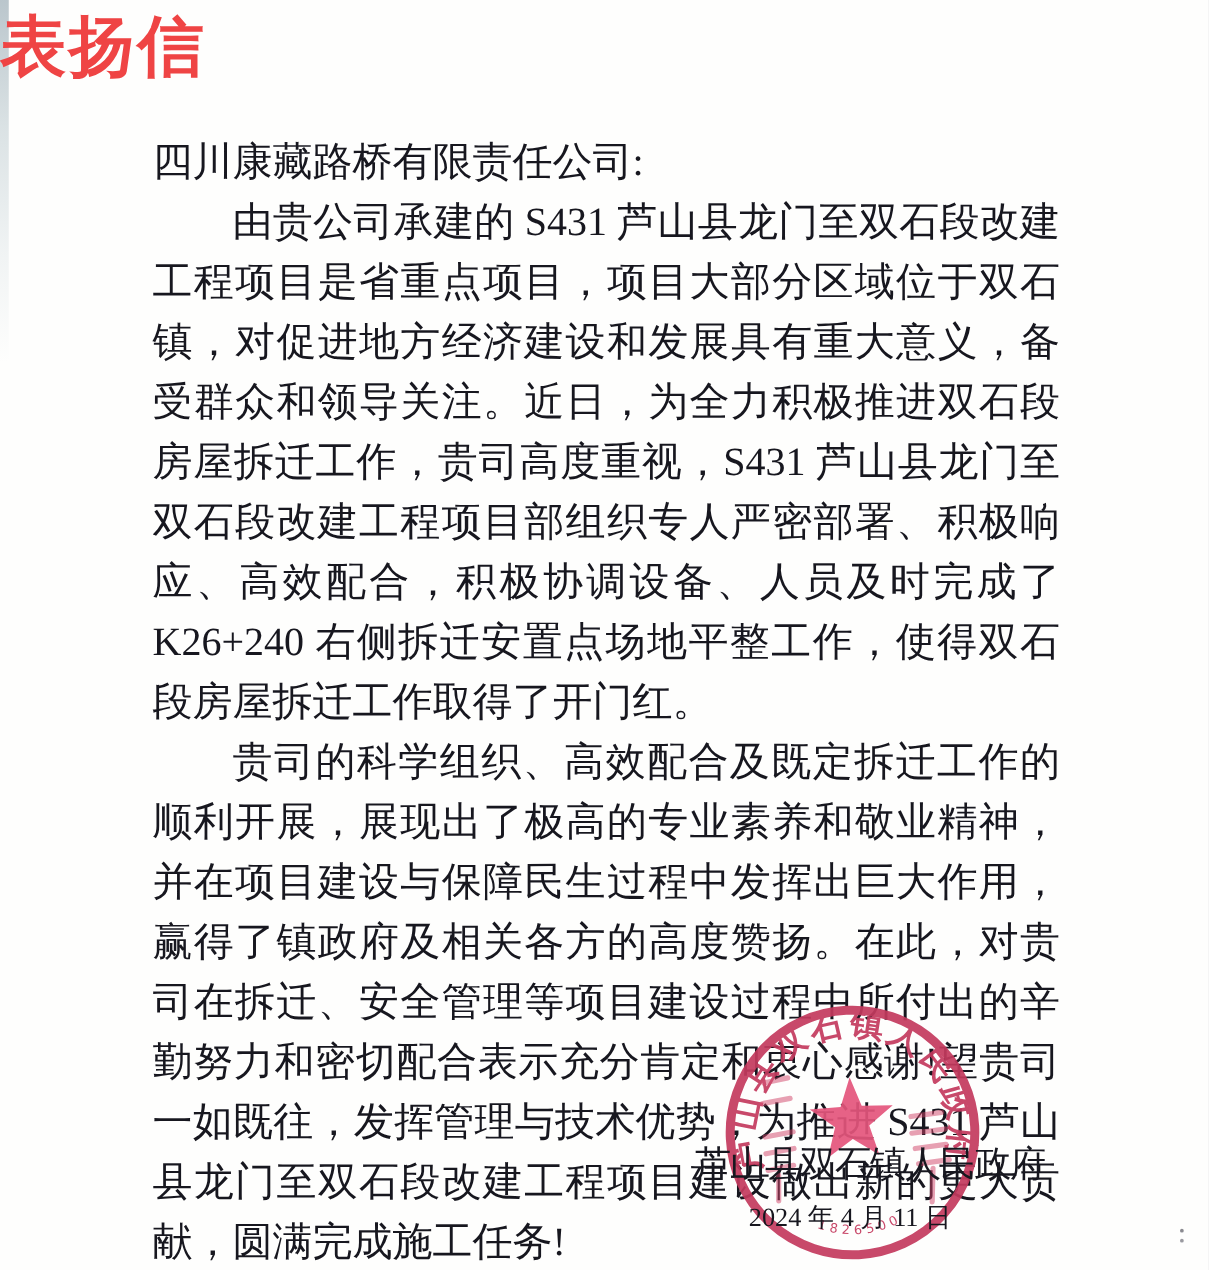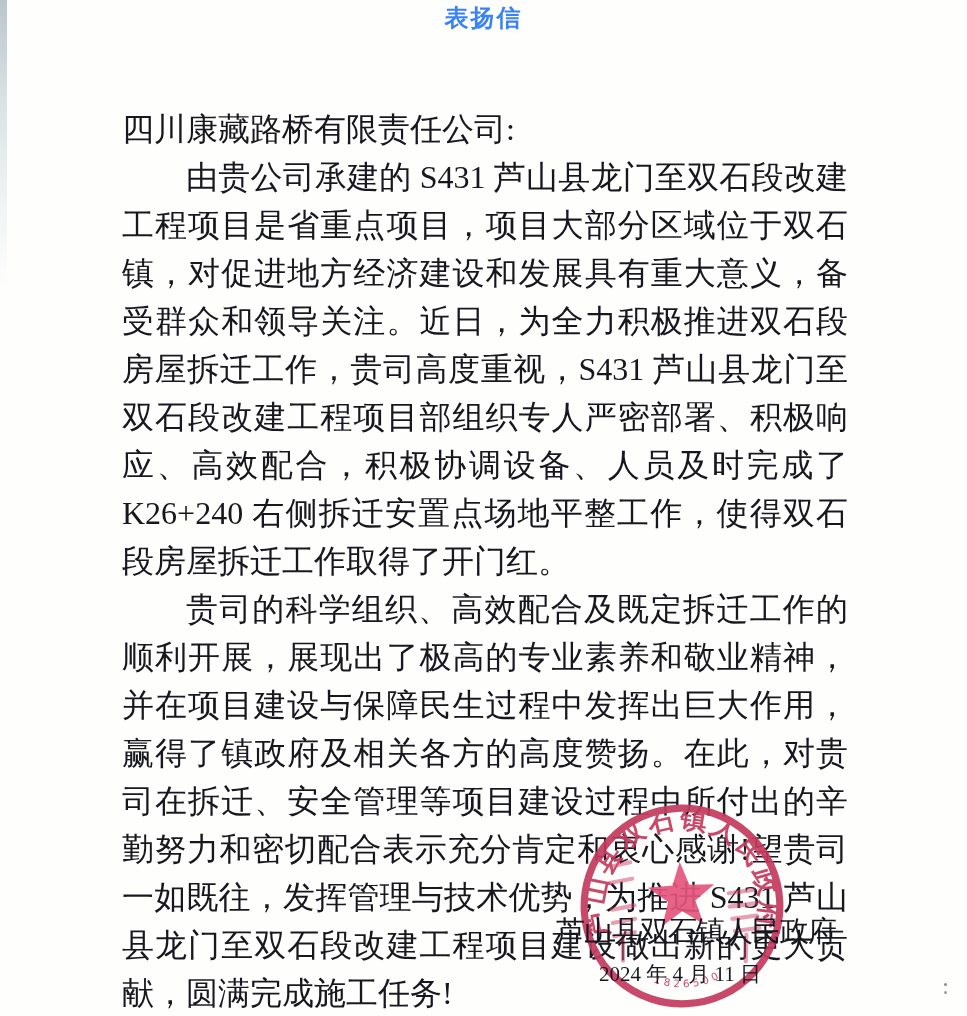--- a/index.html
+++ b/index.html
@@ -27,26 +27,26 @@
       rgba(175,192,198,0.45) 35%,
       rgba(200,212,216,0.25) 70%,
       rgba(220,228,230,0) 100%);
   }
   .doc-title {
     position: absolute;
     top: 2px;
     left: 0;
     width: 100%;
     margin: 0;
-    text-align: center;
+    text-align: left;
     font-family: "DejaVu Sans", "Liberation Sans", sans-serif;
-    font-size: 24px;
+    font-size: 53px;
     font-weight: 700;
     letter-spacing: 2px;
-    color: #3b82f6;
+    color: #ef4444;
   }
   .letter-text {
     position: absolute;
     top: 105px;
     left: 122px;
     width: 726px;
     font-size: 32px;
     line-height: 48px;
     text-align: justify;
     text-justify: inter-character;

